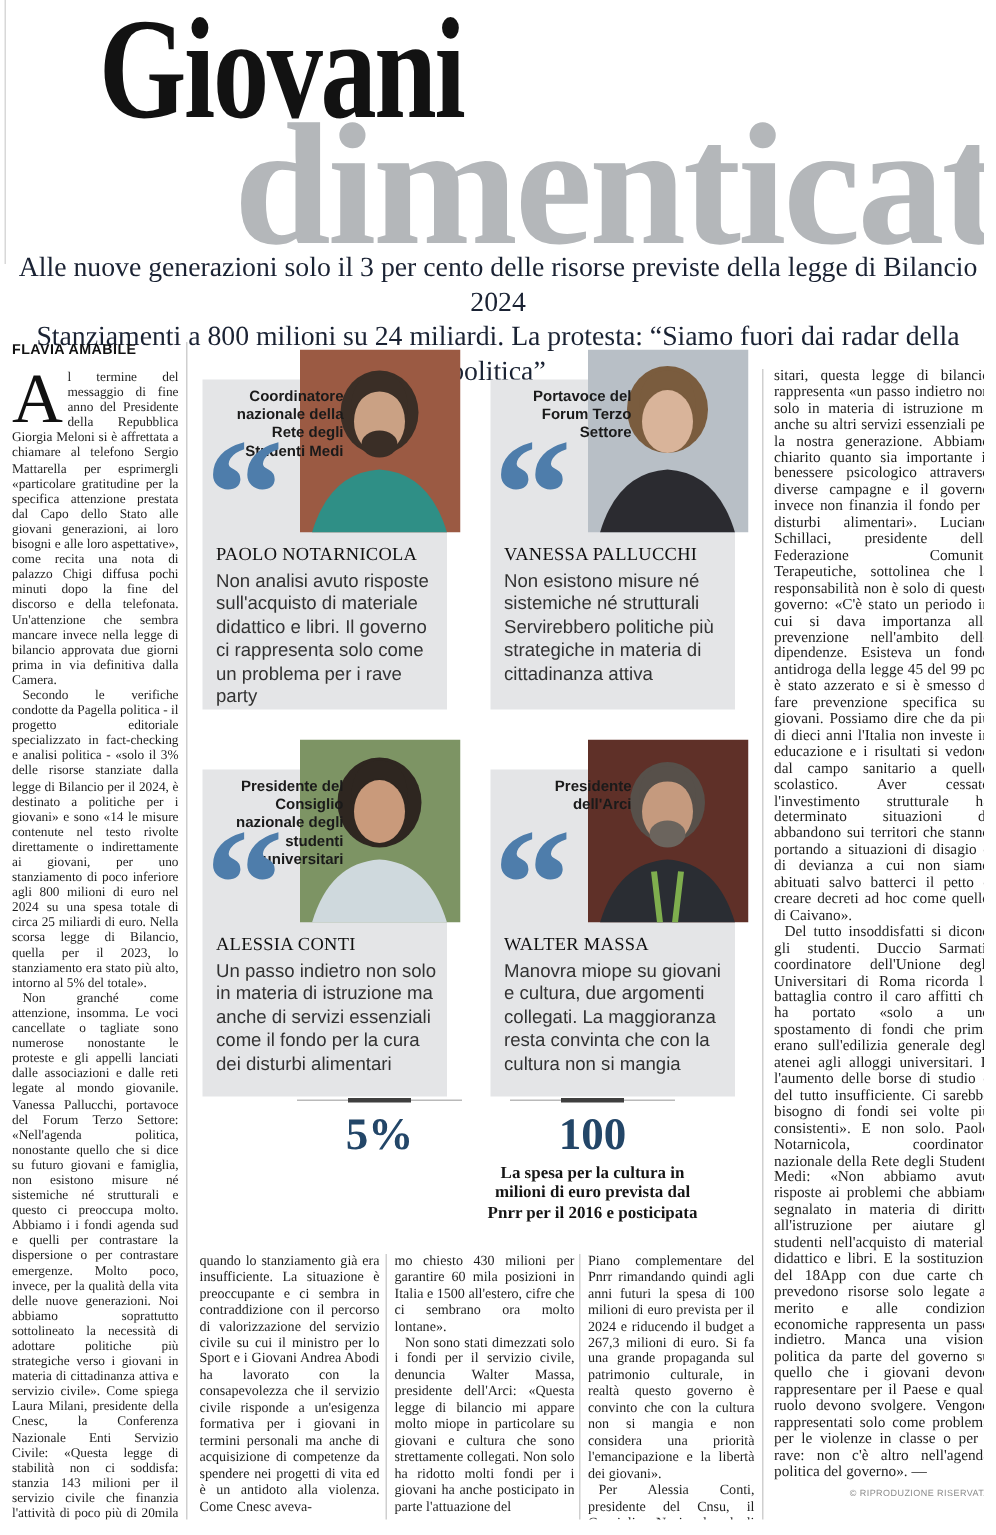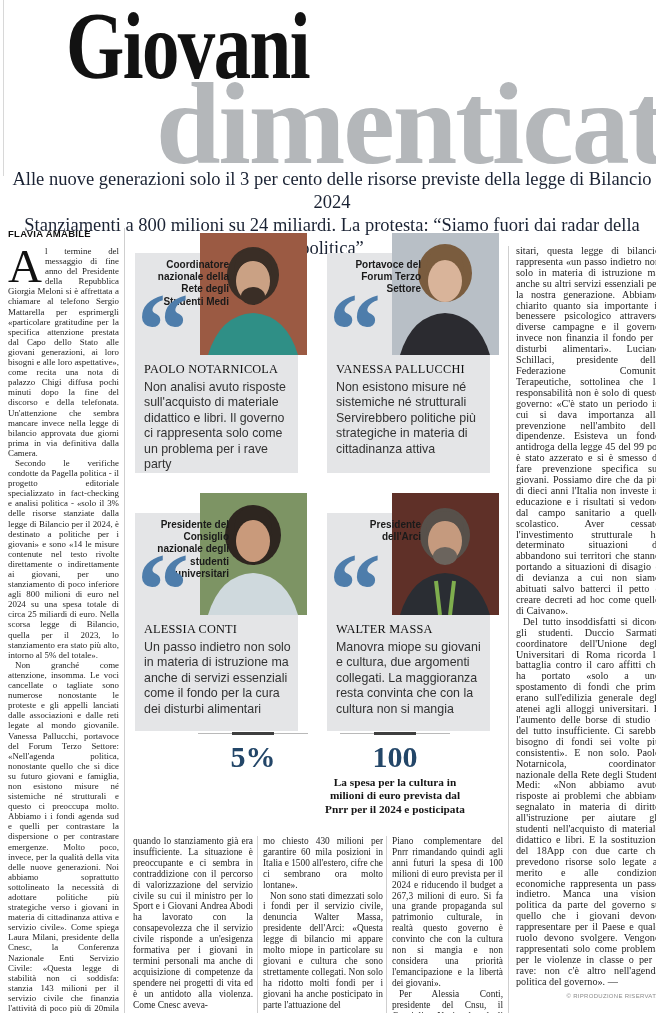--- a/index.html
+++ b/index.html
@@ -148,21 +148,21 @@
     <div class="pq">Manovra miope su giovani e cultura, due argomenti collegati. La maggioranza resta convinta che con la cultura non si mangia</div>
   </div>
 
   <div class="stat" style="left:175px">
     <div class="rule"></div>
     <div class="val">5%</div>
   </div>
   <div class="stat" style="left:317px">
     <div class="rule"></div>
     <div class="val">100</div>
-    <div class="cap">La spesa per la cultura in milioni di euro prevista dal Pnrr per il 2024 e posticipata</div>
+    <div class="cap">La spesa per la cultura in milioni di euro prevista dal Pnrr per il 2016 e posticipata</div>
   </div>
 
   <div class="coltext ba">
     <p>quando lo stanziamento già era insufficiente. La situazione è preoccupante e ci sembra in contraddizione con il percorso di valorizzazione del servizio civile su cui il ministro per lo Sport e i Giovani Andrea Abodi ha lavorato con la consapevolezza che il servizio civile risponde a un'esigenza formativa per i giovani in termini personali ma anche di acquisizione di competenze da spendere nei progetti di vita ed è un antidoto alla violenza. Come Cnesc aveva-</p>
   </div>
   <div class="coltext bb">
     <p>mo chiesto 430 milioni per garantire 60 mila posizioni in Italia e 1500 all'estero, cifre che ci sembrano ora molto lontane».</p>
     <p class="ind">Non sono stati dimezzati solo i fondi per il servizio civile, denuncia Walter Massa, presidente dell'Arci: «Questa legge di bilancio mi appare molto miope in particolare su giovani e cultura che sono strettamente collegati. Non solo ha ridotto molti fondi per i giovani ha anche posticipato in parte l'attuazione del</p>
   </div>
   <div class="coltext bc">

